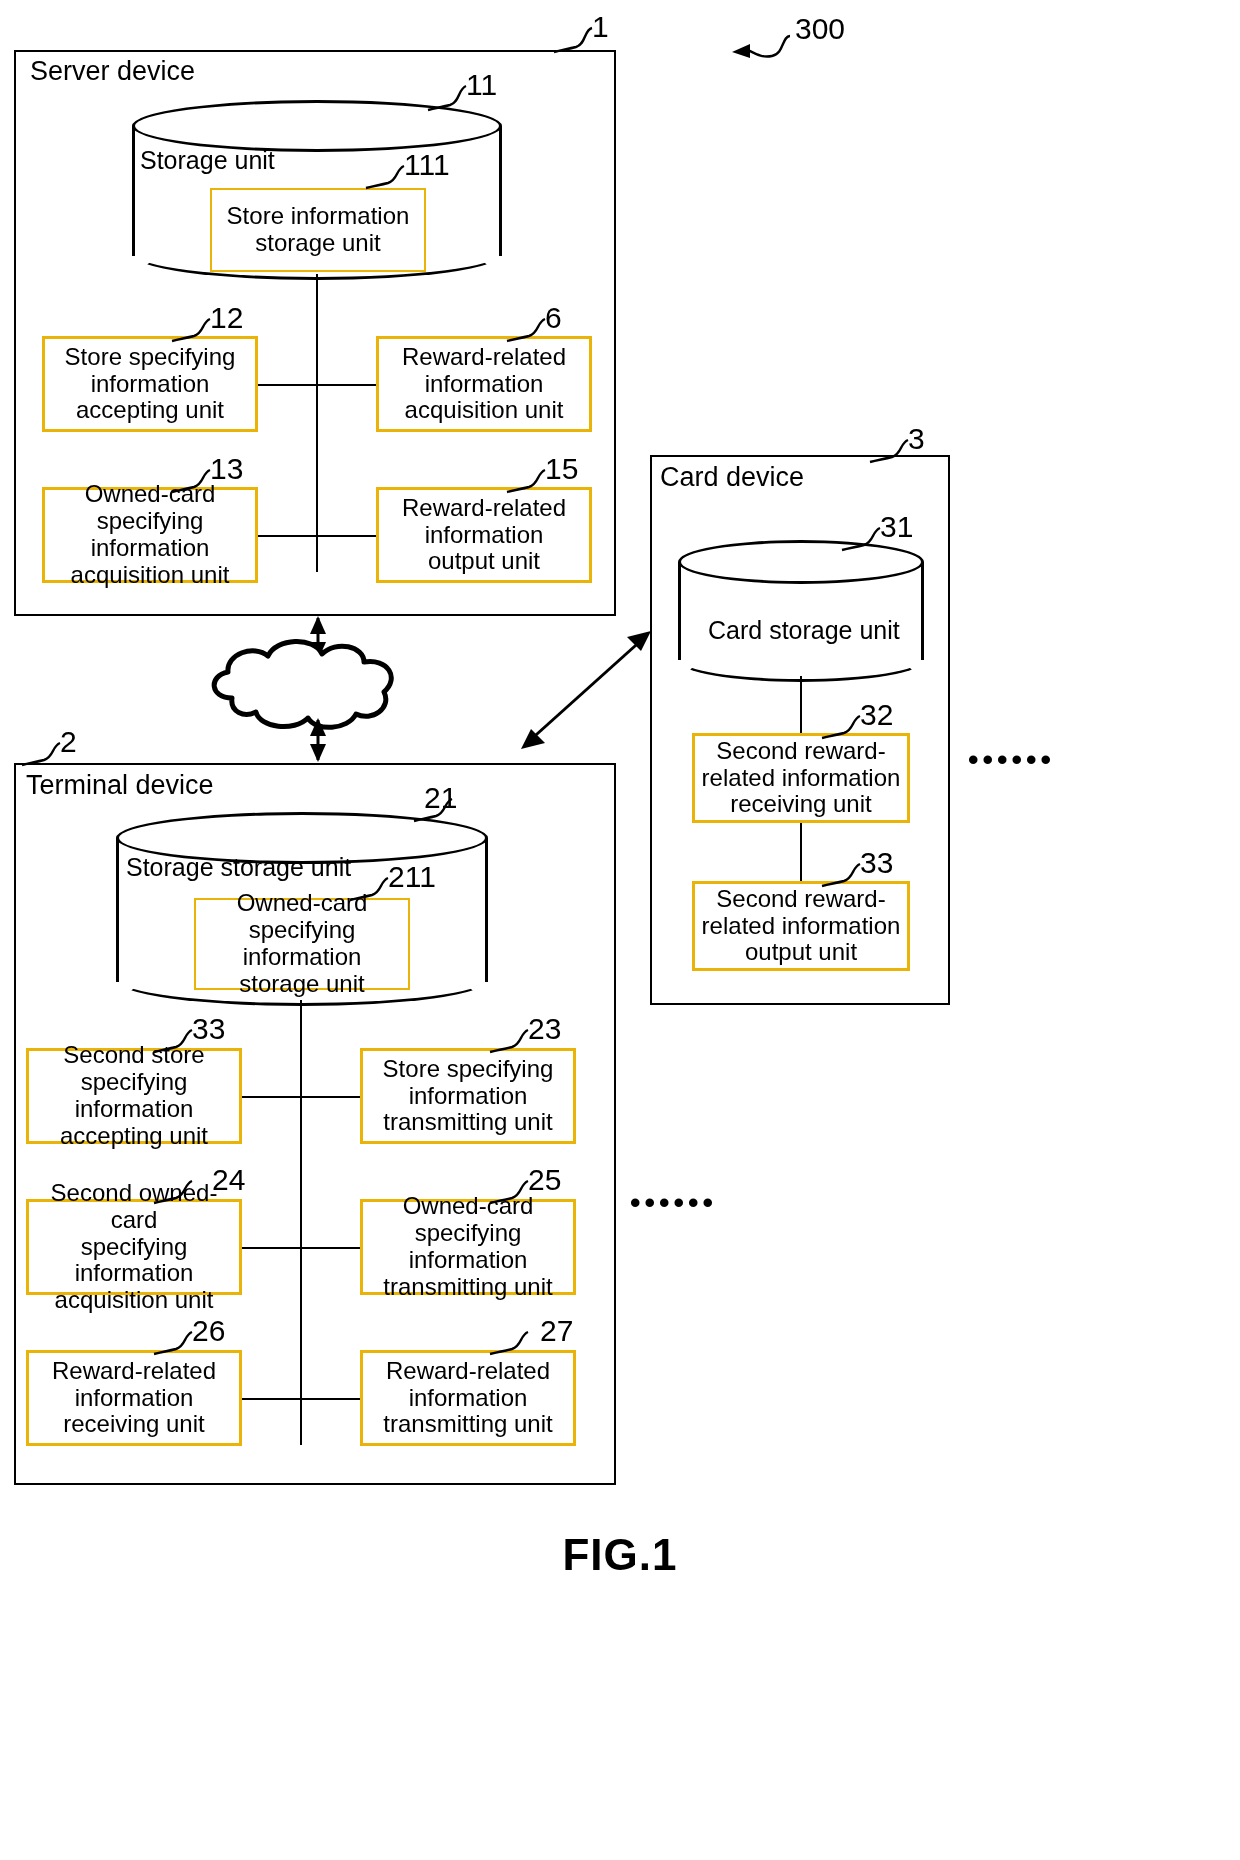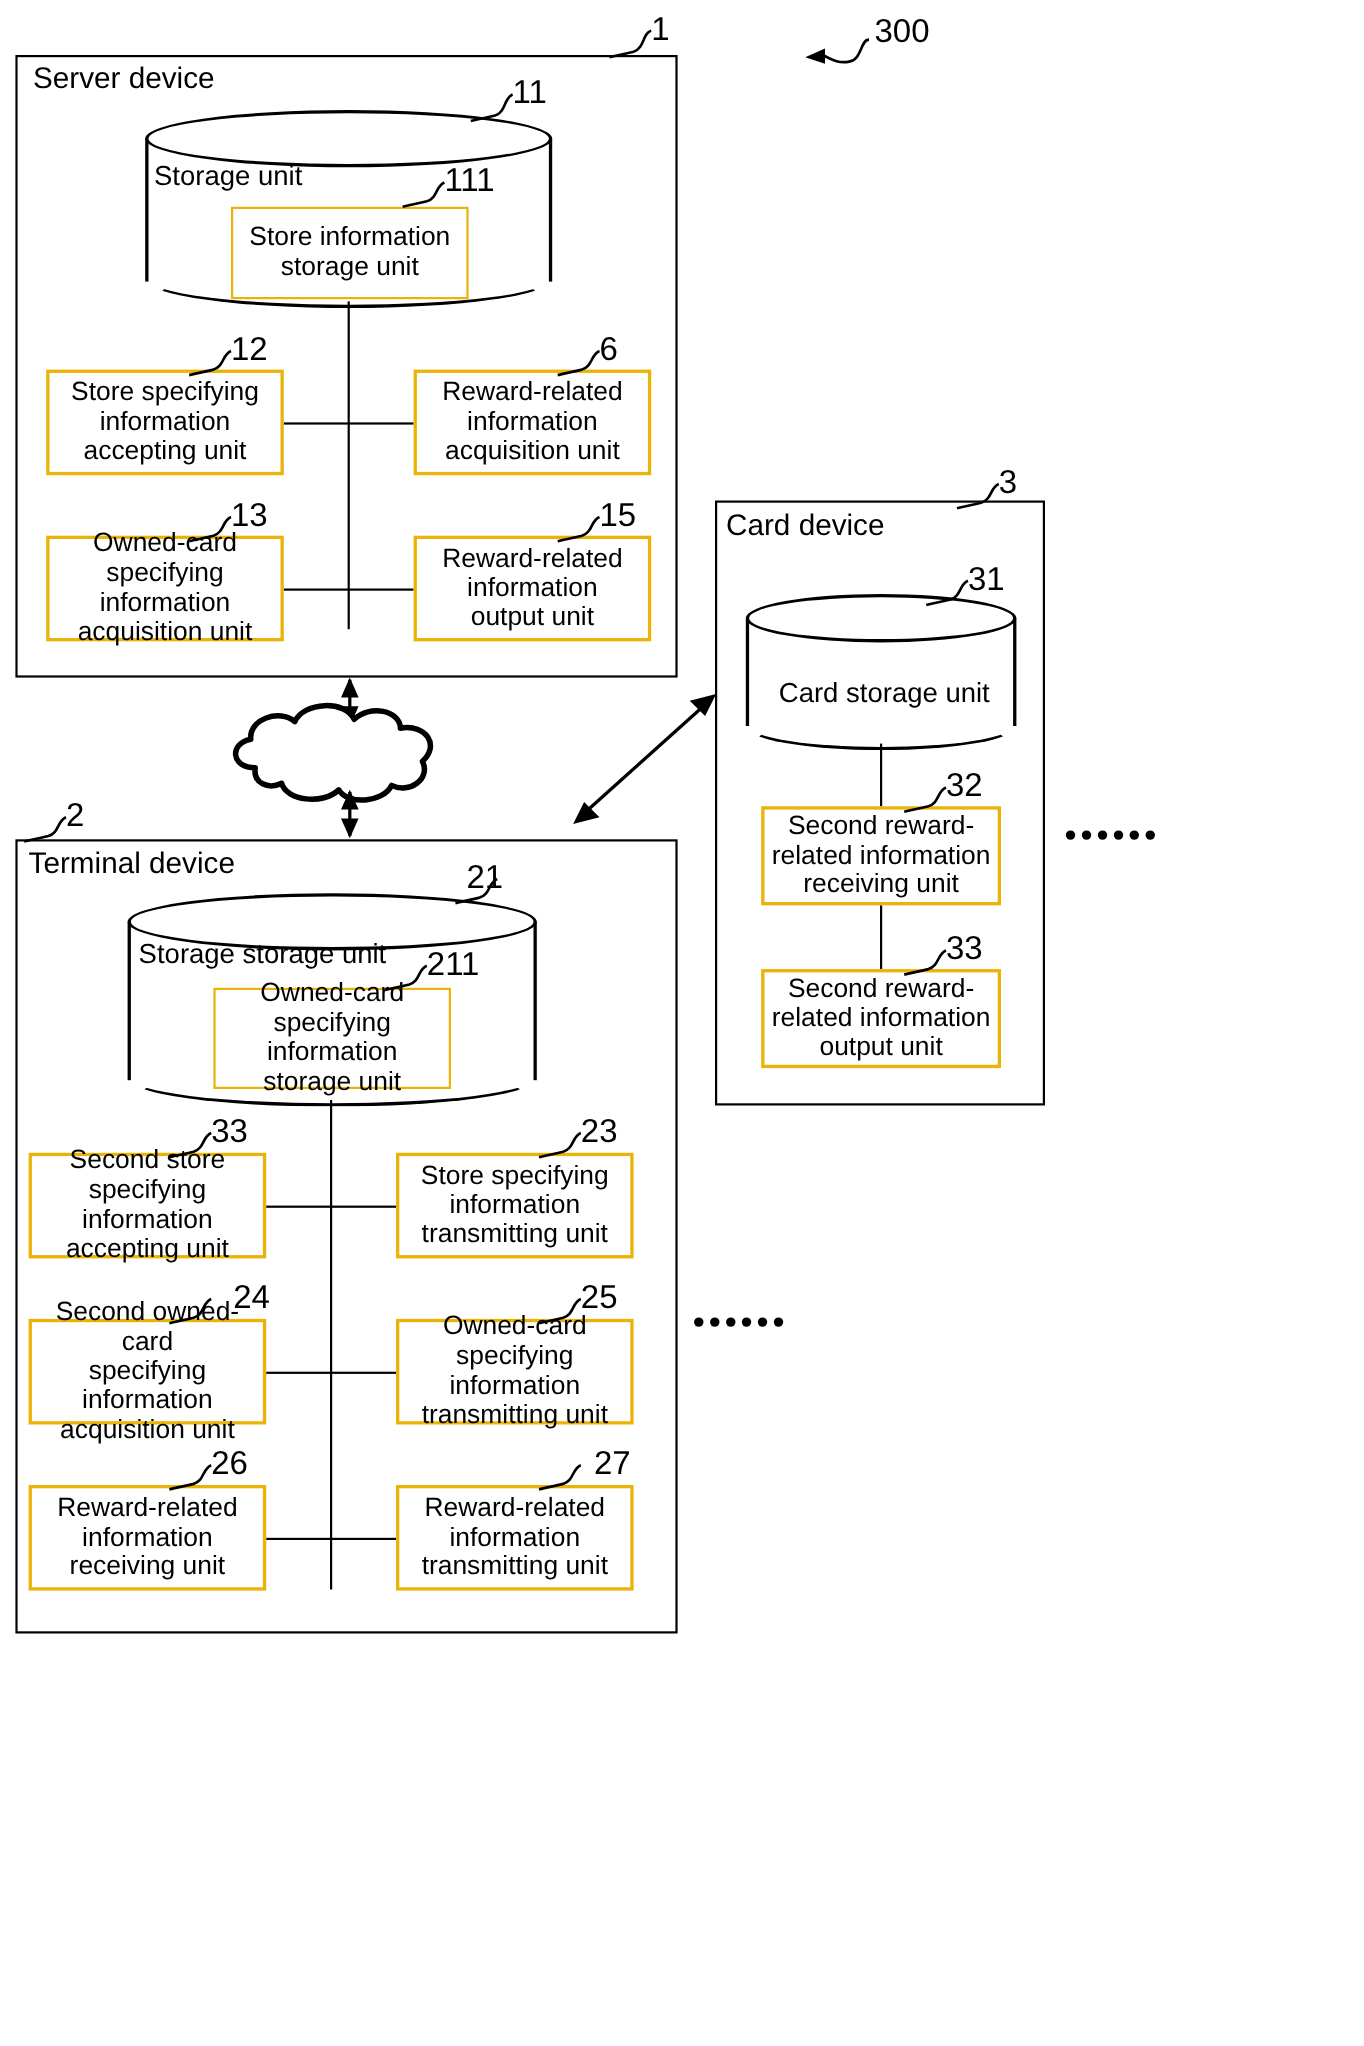--- a/index.html
+++ b/index.html
@@ -359,14 +359,15 @@
   </div>
 
   <div class="ref-num" style="left:528px; top:1316px;margin-left:12px;">27</div>
   <svg class="leader" style="left:482px; top:1324px;" width="62" height="44">
     <path d="M 46 8 C 38 11, 40 22, 30 25 C 22 27, 16 28, 8 30" stroke="#000" stroke-width="2.4" fill="none"></path>
   </svg>
   <div class="unit" style="left:360px; top:1350px; width:216px; height:96px;">
     <span>Reward-related<br>information<br>transmitting unit</span>
   </div>
 
+  <div id="fig-caption" style="top:1530px;">FIG.1</div>
 
 </div>
 
 </body></html>

